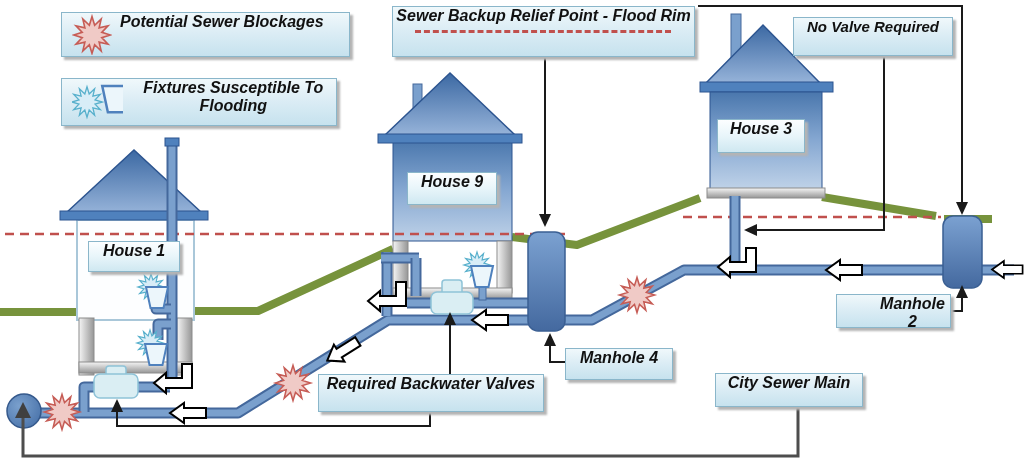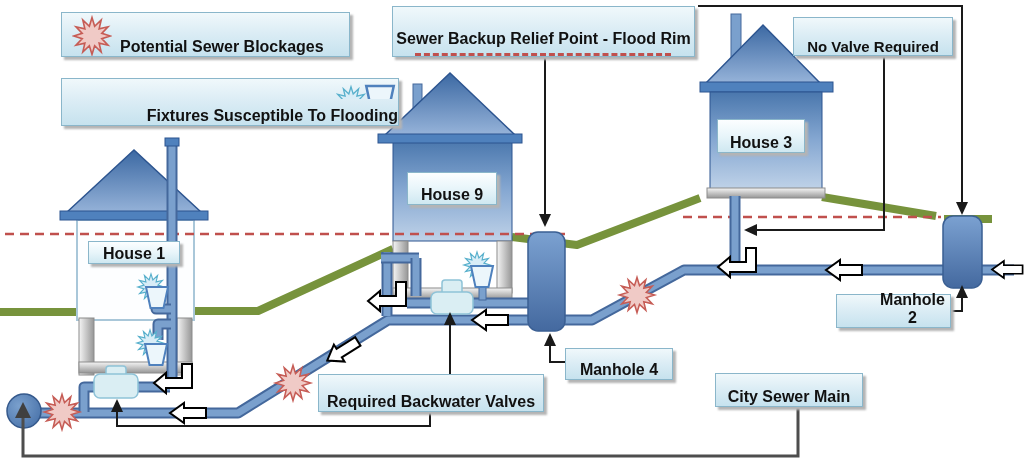--- a/index.html
+++ b/index.html
@@ -16,22 +16,22 @@
   .annCityHead{fill:#404040;stroke:none;}
   .warrow{fill:#ffffff;stroke:#000000;stroke-width:2;stroke-linejoin:miter;}
   .starRed{fill:#f0cac6;stroke:#c65c55;stroke-width:1.4;}
   .starBlue{fill:#d8edf7;stroke:#58b0cc;stroke-width:1.4;}
   .cup{fill:#ecf6fb;stroke:#4f81bd;stroke-width:2;}
   .valve{fill:#daeef3;stroke:#8fc3d8;stroke-width:1.5;}
   
   .box{position:absolute;z-index:2;box-sizing:border-box;
        background:linear-gradient(180deg,#f0f8fb 0%,#dcedf5 45%,#c6e2ee 100%);
        border:1px solid #8ab6ca;box-shadow:3px 3px 2px #b4b4b4;
-       display:flex;align-items:flex-end;justify-content:center;
-       font-weight:bold;color:#111;text-align:center;}
+       display:flex;align-items:flex-start;justify-content:center;
+       font-weight:bold;color:#111;text-align:center;font-style:italic;}
   .houseLabel{background:linear-gradient(180deg,#fcfeff 0%,#e8f5fa 50%,#cfe8f1 100%);}
   .legend{justify-content:flex-start;padding-left:10px;gap:8px;}
   .fr-inner{display:flex;flex-direction:column;align-items:center;line-height:1.1;}
   .fr-dash{width:256px;border-top:3px dashed #c0504d;margin-top:5px;height:0;}
   .t16{font-size:16px;} .t15{font-size:15px;}
 </style>
 </head>
 <body>
 
 <div id="canvas">
@@ -199,40 +199,40 @@
     </g>
   </svg>
 
   <div class="box legend t16" style="left:61px;top:12px;width:289px;height:45px;">
     <svg width="40" height="42">
       <use href="#star" class="starRed" transform="translate(20,22) scale(1.15)"></use>
     </svg>
     <span>Potential Sewer Blockages</span>
   </div>
 
-  <div class="box legend t16" style="left:61px;top:78px;width:338px;height:48px;flex-direction:column;">
+  <div class="box legend t16" style="left:61px;top:78px;width:276px;height:48px;">
     <svg width="62" height="44">
       <use href="#star" class="starBlue" transform="translate(15,23) scale(0.95)"></use>
       <use href="#cupShape" class="cup" transform="translate(44,7) scale(1.25)"></use>
     </svg>
     <span>Fixtures Susceptible To Flooding</span>
   </div>
 
   <div class="box t16" style="left:392px;top:6px;width:303px;height:51px;">
     <div class="fr-inner">
       <span>Sewer Backup Relief Point - Flood Rim</span>
       <div class="fr-dash"></div>
     </div>
   </div>
 
   <div class="box t15" style="left:793px;top:17px;width:160px;height:39px;">
     <span>No Valve Required</span>
   </div>
 
-  <div class="box houseLabel t16" style="left:88px;top:241px;width:92px;height:23px;">
+  <div class="box houseLabel t16" style="left:88px;top:241px;width:92px;height:31px;">
     <span>House 1</span>
   </div>
 
   <div class="box houseLabel t16" style="left:407px;top:172px;width:90px;height:33px;">
     <span>House 9</span>
   </div>
 
   <div class="box houseLabel t16" style="left:717px;top:119px;width:88px;height:34px;">
     <span>House 3</span>
   </div>

